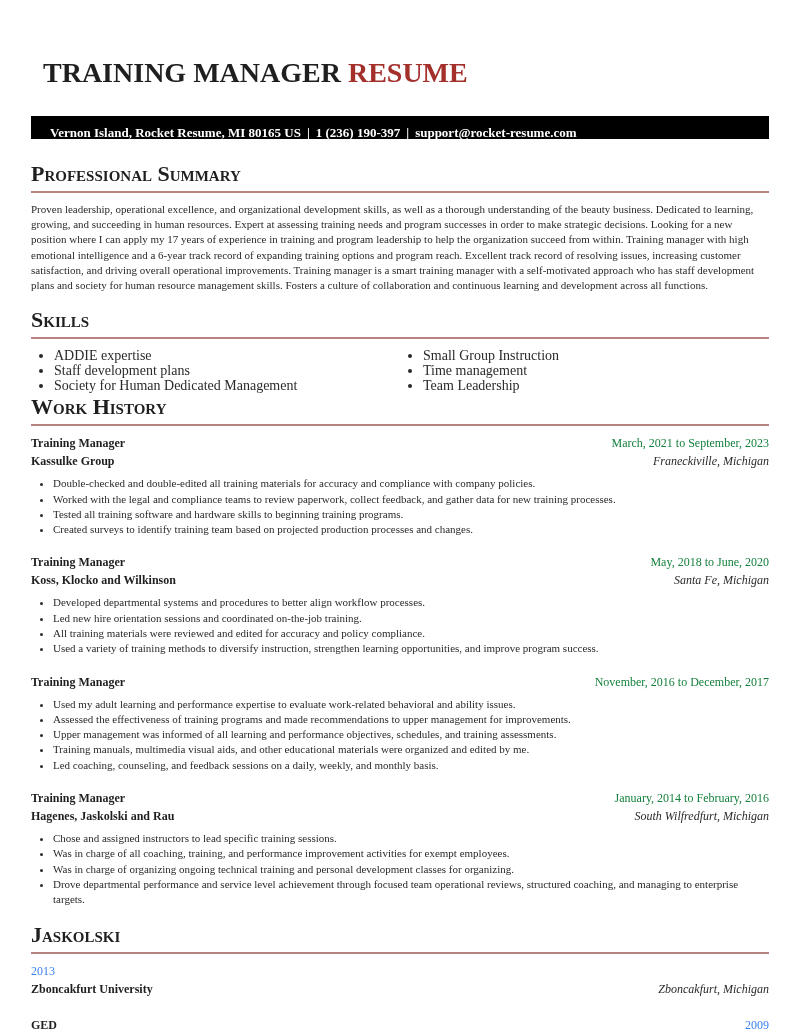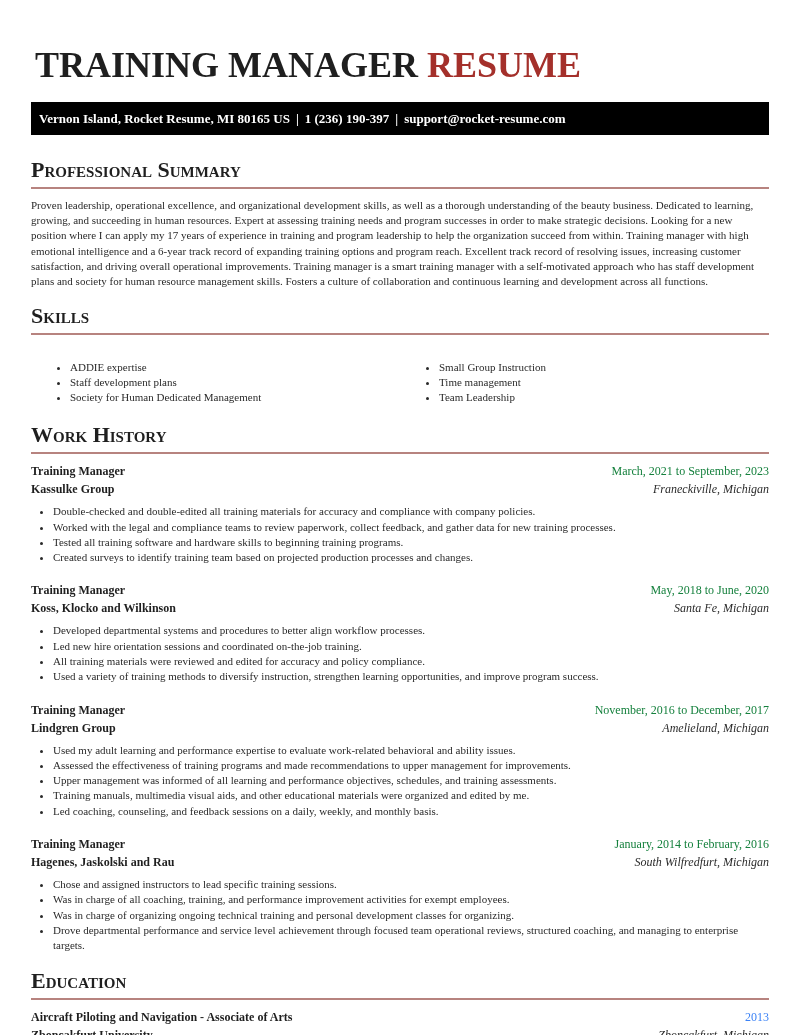--- a/index.html
+++ b/index.html
@@ -5,39 +5,39 @@
     html, body { margin: 0; padding: 0; background: #ffffff; }
     body {
       width: 800px;
       height: 1035px;
       overflow: hidden;
       font-family: "Liberation Serif", "DejaVu Serif", serif;
       color: #222222;
     }
     .page { position: relative; padding: 0 31px 0 31px; }
     .title {
-      margin: 4px;
+      margin: 12px;
       padding-top: 38px;
-      font-size: 36px;
+      font-size: 28px;
       line-height: 46px;
       font-weight: bold;
       letter-spacing: 0px;
       color: #1f1f1f;
       white-space: nowrap;
     }
     .title .accent { color: #a4302b; }
     .contact-bar {
-      margin-top: 14px;
-      height: 33px;
+      margin-top: 20px;
+      height: 23px;
       background: #000000;
       color: #ffffff;
       font-size: 13px;
       font-weight: bold;
       line-height: 33px;
-      padding-left: 8px;
+      padding-left: 19px;
       white-space: nowrap;
     }
     .contact-bar .sep { padding: 0 6px; }
     .section { margin-top: 0; }
     .section-title {
       margin: 0;
       font-size: 22px;
       line-height: 26px;
       font-weight: bold;
       font-variant: small-caps;
@@ -53,23 +53,23 @@
       font-size: 11px;
       line-height: 15.2px;
       color: #2a2a2a;
     }
     .skills {
       display: flex;
       margin-top: 8px;
     }
     .skills ul {
       flex: 1;
-      margin: 17px;
+      margin: 1px;
       padding-left: 22px;
-      font-size: 11px;
+      font-size: 14px;
       line-height: 15px;
       color: #2a2a2a;
     }
     .skills ul li { padding-left: 0; }
     .job { margin-top: 0; }
     .job-row {
       display: flex;
       justify-content: space-between;
       font-size: 12px;
       line-height: 18px;
@@ -164,24 +164,20 @@
         <li>All training materials were reviewed and edited for accuracy and policy compliance.</li>
         <li>Used a variety of training methods to diversify instruction, strengthen learning opportunities, and improve program success.</li>
       </ul>
     </div>
 
     <div class="job" style="margin-top:16px;">
       <div class="job-row">
         <span class="job-title">Training Manager</span>
         <span class="job-dates">November, 2016 to December, 2017</span>
       </div>
-      <div class="job-row">
-        <span class="job-company">Lindgren Group</span>
-        <span class="job-loc">Amelieland, Michigan</span>
-      </div>
       <ul>
         <li>Used my adult learning and performance expertise to evaluate work-related behavioral and ability issues.</li>
         <li>Assessed the effectiveness of training programs and made recommendations to upper management for improvements.</li>
         <li>Upper management was informed of all learning and performance objectives, schedules, and training assessments.</li>
         <li>Training manuals, multimedia visual aids, and other educational materials were organized and edited by me.</li>
         <li>Led coaching, counseling, and feedback sessions on a daily, weekly, and monthly basis.</li>
       </ul>
     </div>
 
     <div class="job" style="margin-top:16px;">
@@ -196,26 +192,25 @@
       <ul>
         <li>Chose and assigned instructors to lead specific training sessions.</li>
         <li>Was in charge of all coaching, training, and performance improvement activities for exempt employees.</li>
         <li>Was in charge of organizing ongoing technical training and personal development classes for organizing.</li>
         <li>Drove departmental performance and service level achievement through focused team operational reviews, structured coaching, and managing to enterprise targets.</li>
       </ul>
     </div>
   </div>
 
   <div class="section" style="margin-top:14px;">
-    <h2 class="section-title">Education</h2>
+    <h2 class="section-title">Jaskolski</h2>
     <div class="rule"></div>
 
     <div class="edu" style="margin-top:8px;">
       <div class="edu-row">
-        <span class="edu-degree">Aircraft Piloting and Navigation - Associate of Arts</span>
         <span class="edu-year">2013</span>
       </div>
       <div class="edu-row">
         <span class="edu-school">Zboncakfurt University</span>
         <span class="edu-loc">Zboncakfurt, Michigan</span>
       </div>
     </div>
 
     <div class="edu" style="margin-top:18px;">
       <div class="edu-row">

